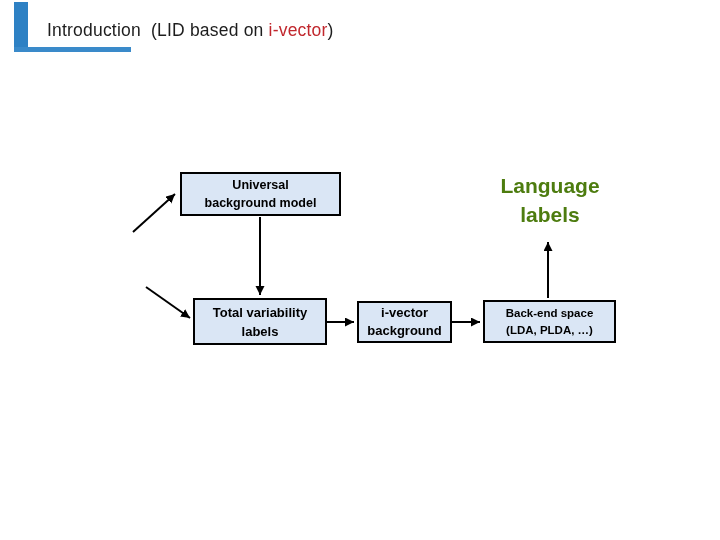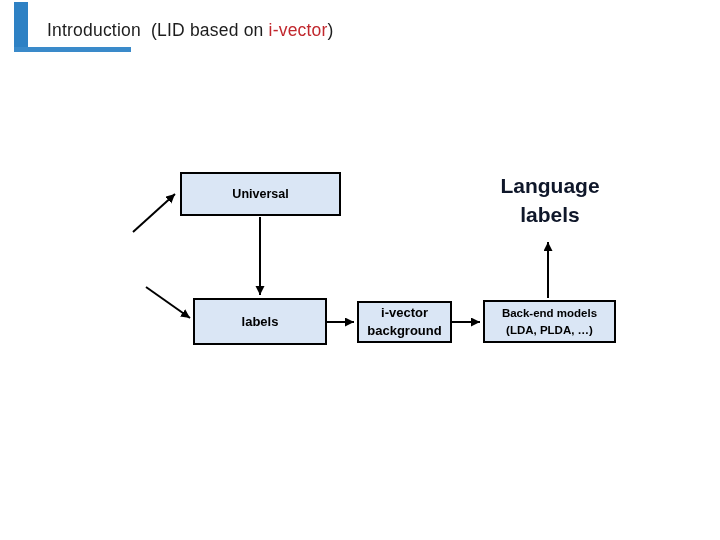--- a/index.html
+++ b/index.html
@@ -42,21 +42,21 @@
     letter-spacing: 0.2px;
   }
   .title .red { color: #c1272d; }
 
   
   .big-label {
     position: absolute;
     font-weight: 700;
     font-size: 20px;
     line-height: 29px;
-    color: #0f172a;
+    color: #4d7c0f;
     text-align: center;
   }
   .mfcc { left: 24px;  top: 236px; width: 130px; }
   .lang { left: 489px; top: 171px; width: 122px; font-size: 21px; }
 
   
   .box {
     position: absolute;
     box-sizing: border-box;
     background: #dae6f5;
@@ -94,33 +94,35 @@
 
   <div class="accent-bar-v"></div>
   <div class="accent-bar-h"></div>
 
   <h1 class="title"><span>Introduction  (LID based on </span><span class="red">i-vector</span><span>)</span></h1>
 
   <div class="big-label lang">Language labels</div>
 
   <div class="box box-ubm">
     <span>Universal</span>
+    <span>background model</span>
   </div>
 
   <div class="box box-tvs">
+    <span>Total variability</span>
     <span>labels</span>
   </div>
 
   <div class="box box-ive">
     <span>i-vector</span>
     <span>background</span>
   </div>
 
   <div class="box box-bem">
-    <span>Back-end models</span>
+    <span>Back-end space</span>
     <span>(LDA, PLDA, …)</span>
   </div>
 
   <svg class="arrows" viewBox="0 0 720 540" xmlns="http://www.w3.org/2000/svg">
     <defs>
       <marker id="ah" markerUnits="userSpaceOnUse" markerWidth="12" markerHeight="10" refX="9" refY="4.5" orient="auto">
         <path d="M0,0 L9,4.5 L0,9 z" fill="#000000"></path>
       </marker>
     </defs>
     <line x1="133" y1="232" x2="175" y2="194" marker-end="url(#ah)"></line>

